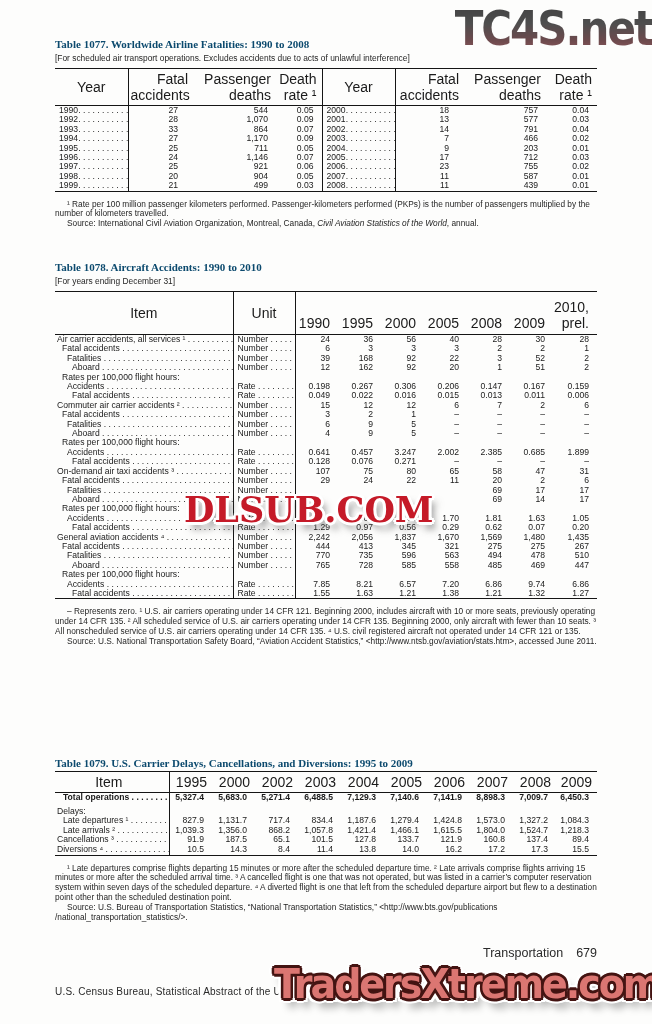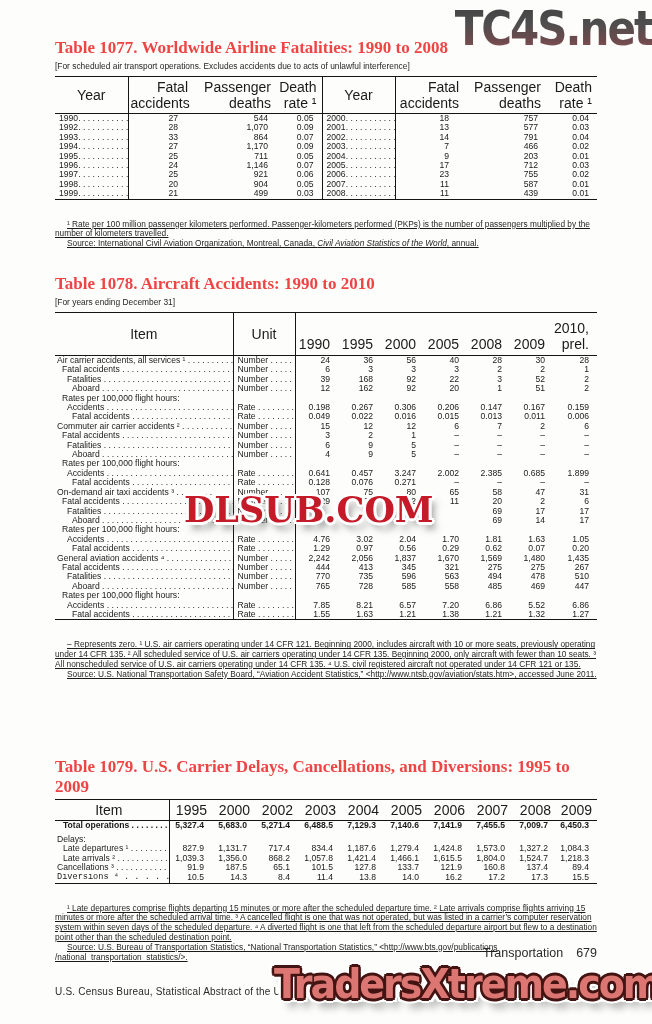--- a/index.html
+++ b/index.html
@@ -1,19 +1,19 @@
 <!DOCTYPE html>
 <html><head>
 <meta charset="utf-8">
 <style>
   html,body{margin:0;padding:0;background:#fff;}
   .page{position:relative;width:652px;height:1024px;background:#fdfdfc;overflow:hidden;
         font-family:"Liberation Sans",sans-serif;color:#1a1a1a;}
   .sec{position:absolute;left:55px;width:542px;}
-  .t-title{font-family:"Liberation Serif",serif;font-weight:700;font-size:17px;color:#ef4444;}
+  .t-title{font-family:"Liberation Serif",serif;font-weight:700;font-size:11px;color:#0c4a6e;}
   .headnote{font-size:8.4px;color:#1f1f1f;margin-top:3px;margin-bottom:5px;}
   .tbl{border-collapse:collapse;table-layout:fixed;width:542px;
        border-top:1.5px solid #151515;border-bottom:1.5px solid #151515;margin-top:2px;}
   .tbl th{font-weight:normal;border-bottom:1px solid #151515;font-size:14px;white-space:normal;padding:2px 2px;}
   .tbl td{font-size:8.6px;line-height:9.4px;height:9.4px;padding:0 2px;white-space:nowrap;overflow:hidden;}
   .bR{border-right:1px solid #151515;}
   .bRT{border-right:1.4px solid #151515;}
   .hc{text-align:center;vertical-align:middle;}
   .hr{text-align:right;vertical-align:middle;padding-right:5px !important;}
   .hb{text-align:right;vertical-align:bottom;padding:0 8px 3px 0 !important;white-space:pre-line !important;}
@@ -23,21 +23,21 @@
   .c-yr{text-align:left;padding-left:4px !important;}
   .c-lbl{text-align:left;}
   .c-unit{text-align:left;padding-left:4px !important;}
   .lbl::after{content:" . . . . . . . . . . . . . . . . . . . . . . . . . . . . . . . . . . . . . . . .";}
   .yrlbl::after{content:". . . . . . . . . . . . . . . . . . . .";}
   .unitlbl::after{content:" . . . . . . . . . . . . . .";}
   tr.bold td{font-weight:bold;}
   tr.gap td{padding-top:4px;}
   .t9 td{line-height:9.6px;height:9.6px;}
   .t9 thead th{padding:2px 8px 2px 2px;}
-  .notes{margin-top:20px;text-decoration:underline;}
+  .notes{margin-top:8px;}
   .fnote{font-size:8.3px;line-height:9.8px;color:#1f1f1f;text-indent:12px;}
   .fnote em{font-style:italic;}
   .trans-line{position:absolute;right:55px;top:946px;font-size:12.5px;color:#2a2a2a;}
   .pgnum{margin-left:13px;}
   .census-line{position:absolute;left:55px;top:986px;font-size:10px;color:#2a2a2a;letter-spacing:.2px;}
   .wm-tc4s{position:absolute;top:0px;right:0px;font-family:"DejaVu Sans",sans-serif;font-weight:800;
     font-size:42px;letter-spacing:-2px;transform:scaleY(1.15);transform-origin:top right;
     background:linear-gradient(180deg,#444 12%,#4e4e4e 42%,#6d4a4d 72%,#855459 88%);
     -webkit-background-clip:text;background-clip:text;color:transparent;}
   .wm-dlsub{position:absolute;left:184px;top:489px;font-family:"DejaVu Serif",serif;font-weight:900;
@@ -176,21 +176,21 @@
             <td class="c-num">0.01</td>
           </tr>
         </tbody>
       </table>
     <div class="notes">
         <div class="fnote"><span>¹ Rate per 100 million passenger kilometers performed. Passenger-kilometers performed (PKPs) is the number of passengers multiplied by the number of kilometers travelled.</span></div>
         <div class="fnote"><span>Source: International Civil Aviation Organization, Montreal, Canada, </span><em>Civil Aviation Statistics of the World</em><span>, annual.</span></div>
       </div>
   </section>
 
-  <section class="sec" style="top:274px">
+  <section class="sec" style="top:261px">
     <div class="t-title">Table 1078. Aircraft Accidents: 1990 to 2010</div>
     <div class="headnote">[For years ending December 31]</div>
     <table class="tbl t8">
         <colgroup>
           <col style="width: 178px;">
           <col style="width: 62px;">
           <col style="width: 43px;">
           <col style="width: 43px;">
           <col style="width: 43px;">
           <col style="width: 43px;">
@@ -500,21 +500,21 @@
             <td class="c-num"></td>
           </tr>
           <tr>
             <td class="c-lbl bR" style="padding-left: 12px;"><span class="lbl">Accidents</span></td>
             <td class="c-unit bRT"><span class="unitlbl">Rate</span></td>
             <td class="c-num">7.85</td>
             <td class="c-num">8.21</td>
             <td class="c-num">6.57</td>
             <td class="c-num">7.20</td>
             <td class="c-num">6.86</td>
-            <td class="c-num">5.52</td>
+            <td class="c-num">9.74</td>
             <td class="c-num">6.86</td>
           </tr>
           <tr>
             <td class="c-lbl bR" style="padding-left: 17px;"><span class="lbl">Fatal accidents</span></td>
             <td class="c-unit bRT"><span class="unitlbl">Rate</span></td>
             <td class="c-num">1.55</td>
             <td class="c-num">1.63</td>
             <td class="c-num">1.21</td>
             <td class="c-num">1.38</td>
             <td class="c-num">1.21</td>
@@ -563,21 +563,21 @@
         <tbody>
           <tr class="bold">
             <td class="c-lbl bR" style="padding-left: 8px;"><span class="lbl">Total operations</span></td>
             <td class="c-num">5,327.4</td>
             <td class="c-num">5,683.0</td>
             <td class="c-num">5,271.4</td>
             <td class="c-num">6,488.5</td>
             <td class="c-num">7,129.3</td>
             <td class="c-num">7,140.6</td>
             <td class="c-num">7,141.9</td>
-            <td class="c-num">7,455.5</td>
+            <td class="c-num">8,898.3</td>
             <td class="c-num">7,009.7</td>
             <td class="c-num">6,450.3</td>
           </tr>
           <tr class="gap">
             <td class="c-lbl bR" style="padding-left: 2px;"><span>Delays:</span></td>
             <td class="c-num"></td>
             <td class="c-num"></td>
             <td class="c-num"></td>
             <td class="c-num"></td>
             <td class="c-num"></td>
@@ -620,21 +620,21 @@
             <td class="c-num">65.1</td>
             <td class="c-num">101.5</td>
             <td class="c-num">127.8</td>
             <td class="c-num">133.7</td>
             <td class="c-num">121.9</td>
             <td class="c-num">160.8</td>
             <td class="c-num">137.4</td>
             <td class="c-num">89.4</td>
           </tr>
           <tr>
-            <td class="c-lbl bR" style="padding-left: 2px; font-family: Liberation Mono, monospace;"><span class="lbl">Diversions ⁴</span></td>
+            <td class="c-lbl bR" style="padding-left: 2px;"><span class="lbl">Diversions ⁴</span></td>
             <td class="c-num">10.5</td>
             <td class="c-num">14.3</td>
             <td class="c-num">8.4</td>
             <td class="c-num">11.4</td>
             <td class="c-num">13.8</td>
             <td class="c-num">14.0</td>
             <td class="c-num">16.2</td>
             <td class="c-num">17.2</td>
             <td class="c-num">17.3</td>
             <td class="c-num">15.5</td>

